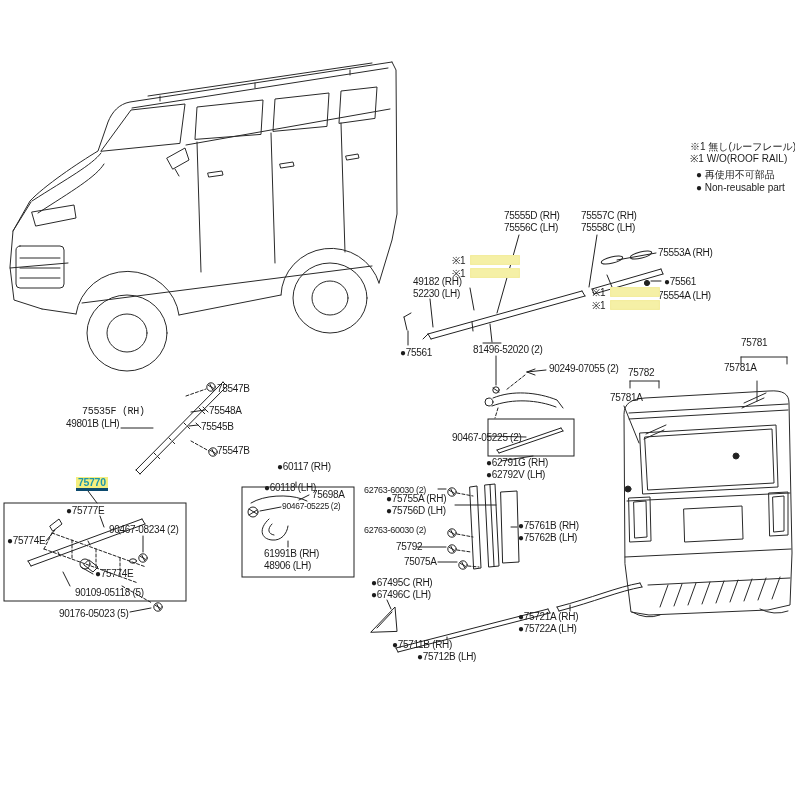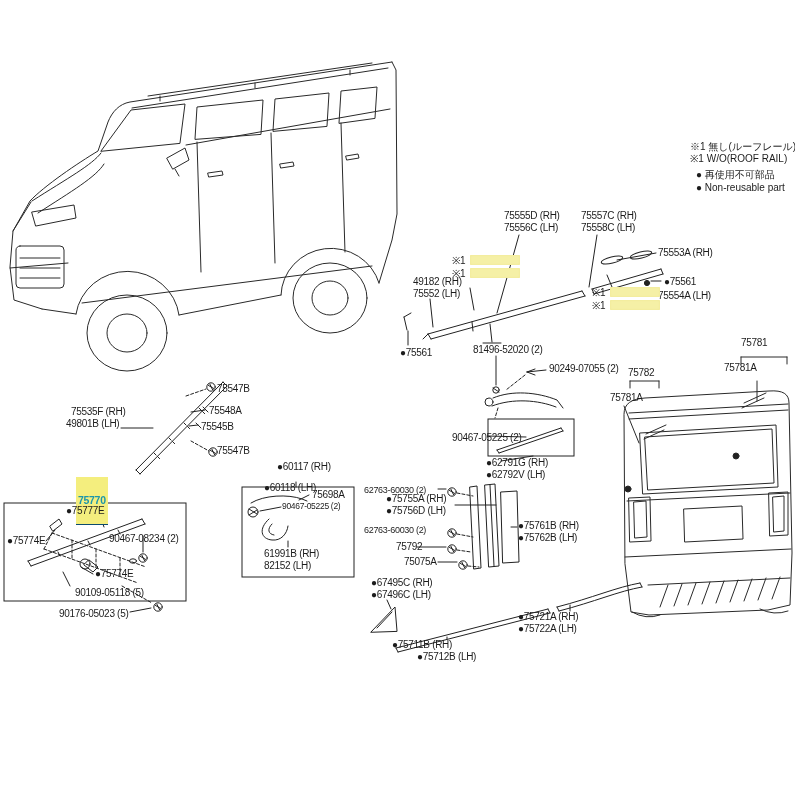--- a/index.html
+++ b/index.html
@@ -7,21 +7,21 @@
        font-family:"Liberation Sans",sans-serif;}
   #art{position:absolute;left:0;top:0;}
   .lbl{position:absolute;font-size:10px;line-height:11px;color:#1c1c1c;
        letter-spacing:-0.3px;white-space:nowrap;}
   .s9{font-size:9px;}
   .s85{font-size:8.5px;}
   .leg{position:absolute;font-size:10px;line-height:12px;color:#1c1c1c;white-space:nowrap;}
   .ybox{position:absolute;width:50px;height:10px;background:#f5f0a6;border-radius:1px;
         box-shadow:inset 0 0 2px #eee48d;}
   .sel{background:#f4ee7e;color:#1d96aa;font-weight:bold;font-size:10.5px;
-       padding:18px 2px;border-bottom:1px solid #0c4a6e;}
+       padding:0 2px;border-bottom:3px solid #0c4a6e;}
 </style>
 </head>
 <body>
 
 <svg id="art" width="795" height="795" viewBox="0 0 795 795">
   <defs>
     <g id="scr" stroke="#222" fill="none" stroke-width="1">
       <circle r="4.2"></circle>
         <path d="M-2.6,-1.6 L2.6,1.4 M-1.2,-3 L1.6,2.8"></path>
     </g>
@@ -176,21 +176,21 @@
 <div class="lbl" style="left:504px;top:222px;">75556C (LH)</div>
 <div class="lbl" style="left:581px;top:210px;">75557C (RH)</div>
 <div class="lbl" style="left:581px;top:222px;">75558C (LH)</div>
 
 <div class="lbl" style="left:452px;top:255px;">※1</div>
 <div class="ybox" style="left:470px;top:255px;"></div>
 <div class="lbl" style="left:452px;top:268px;">※1</div>
 <div class="ybox" style="left:470px;top:268px;"></div>
 
 <div class="lbl" style="left:413px;top:276px;">49182 (RH)</div>
-<div class="lbl" style="left:413px;top:288px;">75552 (LH)</div>
+<div class="lbl" style="left:413px;top:288px;">52230 (LH)</div>
 <div class="lbl" style="left:658px;top:247px;">75553A (RH)</div>
 <div class="lbl" style="left:658px;top:259px;margin-top:31px;">75554A (LH)</div>
 <div class="lbl" style="left:664px;top:276px;">●75561</div>
 
 <div class="lbl" style="left:592px;top:287px;">※1</div>
 <div class="ybox" style="left:610px;top:287px;"></div>
 <div class="lbl" style="left:592px;top:300px;">※1</div>
 <div class="ybox" style="left:610px;top:300px;"></div>
 
 <div class="lbl" style="left:400px;top:347px;">●75561</div>
@@ -199,49 +199,49 @@
 <div class="lbl" style="left:549px;top:363px;">90249-07055 (2)</div>
 <div class="lbl" style="left:452px;top:432px;">90467-05225 (2)</div>
 <div class="lbl" style="left:486px;top:457px;">●62791G (RH)</div>
 <div class="lbl" style="left:486px;top:469px;">●62792V (LH)</div>
 
 <div class="lbl" style="left:628px;top:367px;">75782</div>
 <div class="lbl" style="left:610px;top:392px;">75781A</div>
 <div class="lbl" style="left:741px;top:337px;">75781</div>
 <div class="lbl" style="left:724px;top:362px;">75781A</div>
 
-<div class="lbl" style="left:71px;top:406px;">75535F (RH)</div>
+<div class="lbl" style="left:82px;top:406px;font-family:Liberation Mono, monospace;">75535F (RH)</div>
 <div class="lbl" style="left:66px;top:418px;">49801B (LH)</div>
 <div class="lbl" style="left:217px;top:383px;">75547B</div>
 <div class="lbl" style="left:209px;top:405px;">75548A</div>
 <div class="lbl" style="left:201px;top:421px;">75545B</div>
 <div class="lbl" style="left:217px;top:445px;">75547B</div>
 
 <div class="lbl" style="left:277px;top:461px;">●60117 (RH)</div>
 <div class="lbl" style="left:264px;top:473px;margin-top:9px;">●60118 (LH)</div>
 <div class="lbl" style="left:312px;top:489px;">75698A</div>
 <div class="lbl s85" style="left:282px;top:501px;">90467-05225 (2)</div>
 <div class="lbl" style="left:264px;top:548px;">61991B (RH)</div>
-<div class="lbl" style="left:264px;top:560px;">82152 (LH)</div>
+<div class="lbl" style="left:264px;top:560px;">48906 (LH)</div>
 
 <div class="lbl s9" style="left:364px;top:485px;">62763-60030 (2)</div>
 <div class="lbl" style="left:386px;top:493px;">●75755A (RH)</div>
 <div class="lbl" style="left:386px;top:505px;">●75756D (LH)</div>
 <div class="lbl s9" style="left:364px;top:525px;">62763-60030 (2)</div>
 <div class="lbl" style="left:396px;top:541px;">75792</div>
 <div class="lbl" style="left:404px;top:556px;">75075A</div>
 <div class="lbl" style="left:518px;top:520px;">●75761B (RH)</div>
 <div class="lbl" style="left:518px;top:532px;">●75762B (LH)</div>
 
 <div class="lbl" style="left:371px;top:577px;">●67495C (RH)</div>
 <div class="lbl" style="left:371px;top:589px;">●67496C (LH)</div>
 <div class="lbl" style="left:392px;top:639px;">●75711B (RH)</div>
 <div class="lbl" style="left:417px;top:651px;">●75712B (LH)</div>
 <div class="lbl" style="left:518px;top:611px;">●75721A (RH)</div>
 <div class="lbl" style="left:518px;top:623px;">●75722A (LH)</div>
 
 <div class="lbl sel" style="left:76px;top:477px;">75770</div>
 <div class="lbl" style="left:66px;top:505px;">●75777E</div>
 <div class="lbl" style="left:7px;top:535px;">●75774E</div>
-<div class="lbl" style="left:109px;top:524px;margin-top:9px;">90467-08234 (2)</div>
+<div class="lbl" style="left:109px;top:524px;">90467-08234 (2)</div>
 <div class="lbl" style="left:95px;top:568px;">●75774E</div>
 <div class="lbl" style="left:35px;top:587px;margin-left:40px;">90109-05118 (5)</div>
 <div class="lbl" style="left:59px;top:608px;">90176-05023 (5)</div>
 
 </body></html>

